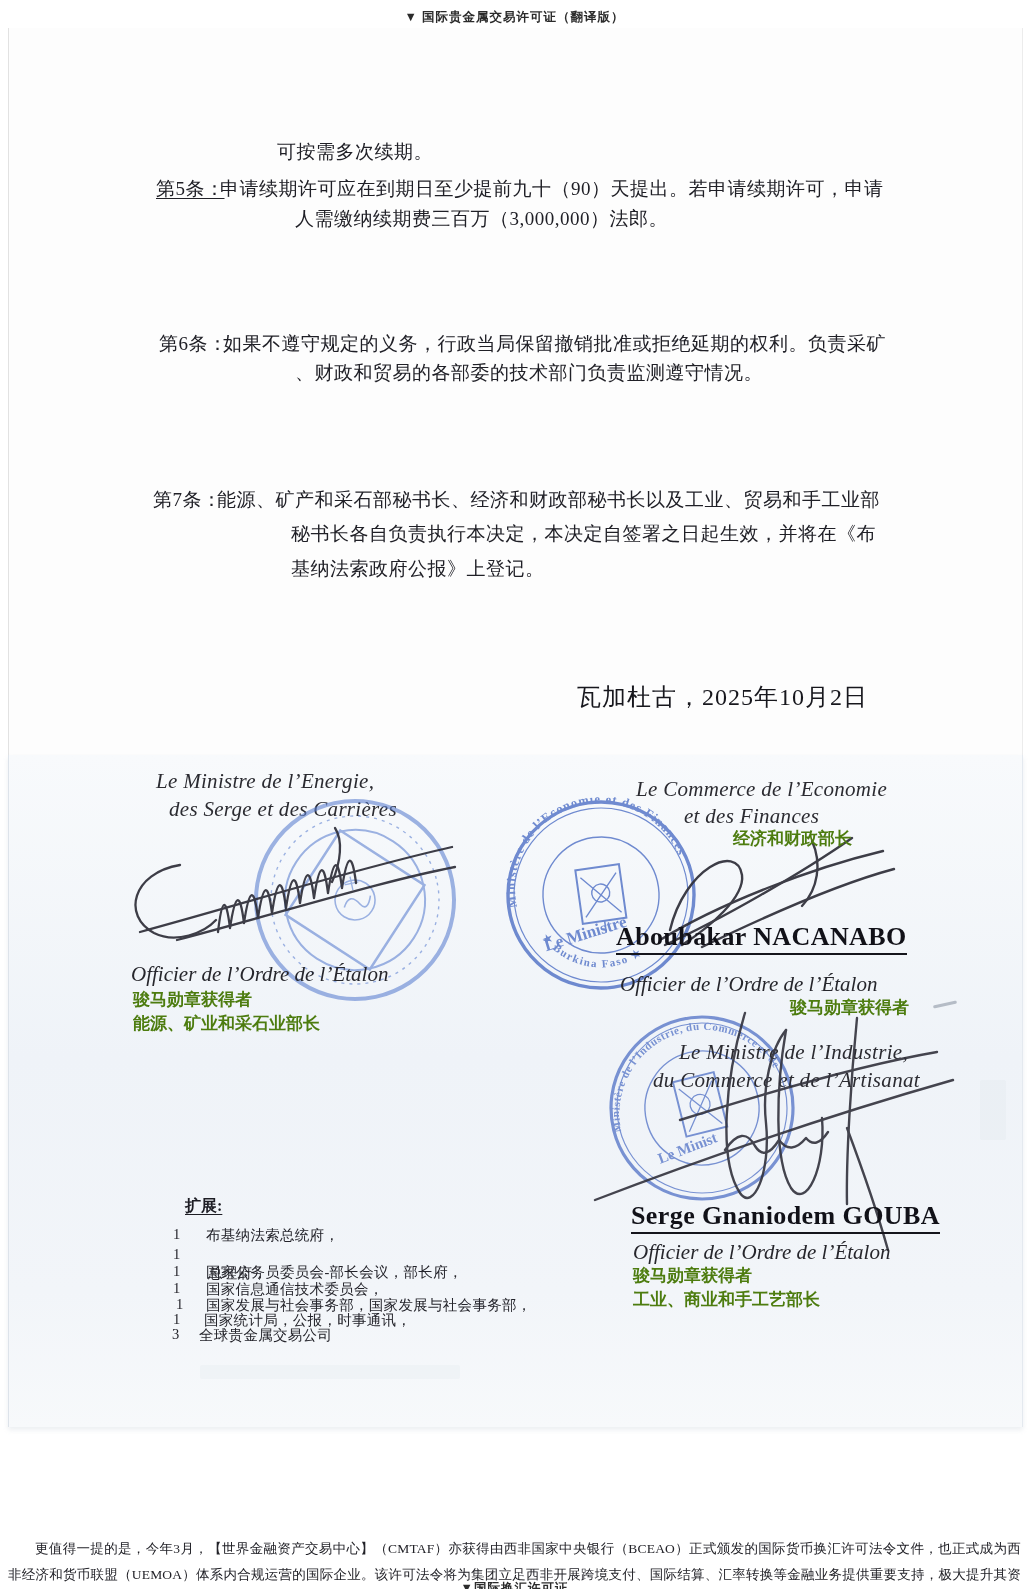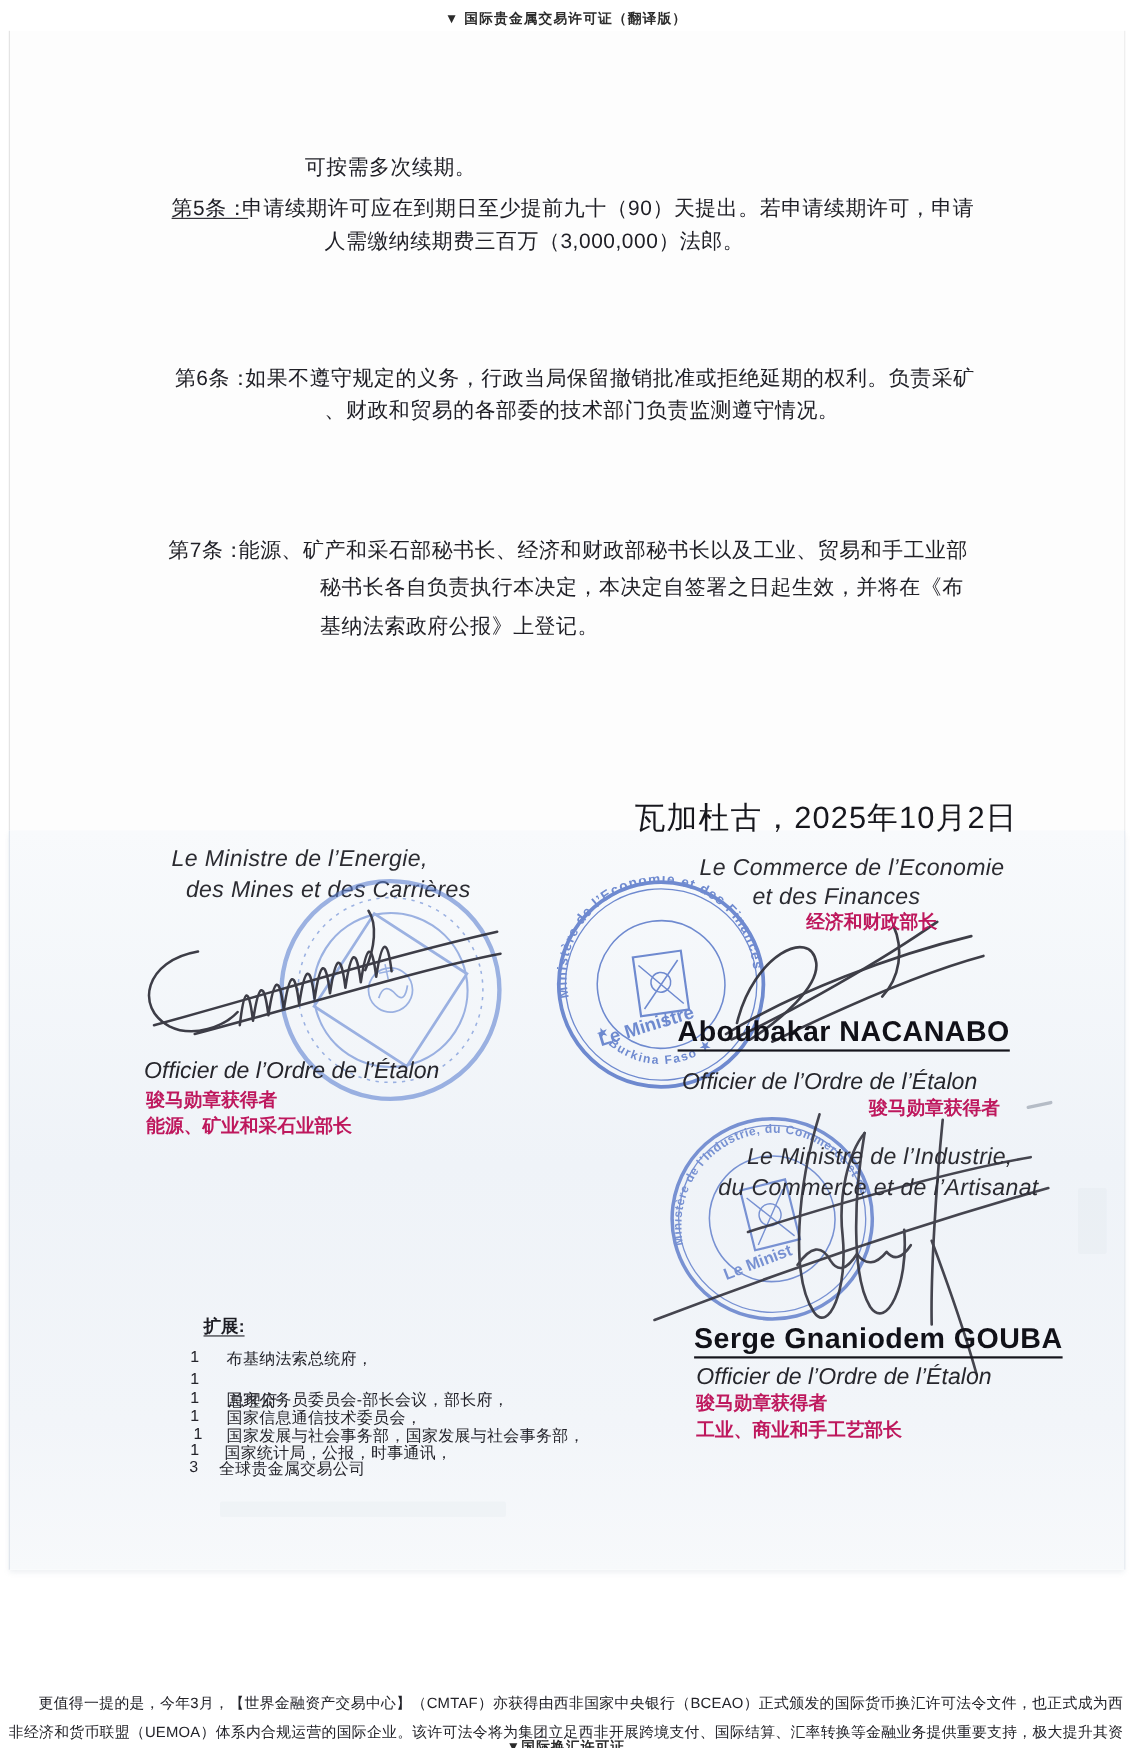--- a/index.html
+++ b/index.html
@@ -1,19 +1,19 @@
 <!DOCTYPE html>
 <html><head>
 <meta charset="utf-8">
 <style>
   html,body{margin:0;padding:0;background:#ffffff;}
   #page{
     position:relative;width:1029px;height:1589px;margin:0 auto;
     background:#ffffff;overflow:hidden;
-    font-family:Liberation Sans, sans-serif;
+    font-family:Liberation Serif, serif;
     color:#1e1e24;
   }
   .abs{position:absolute;white-space:nowrap;}
   
   .sheet1{
     left:8px;top:28px;width:1013px;height:727px;
     background:#fdfdfd;
     border-left:1px solid #e2e2e2;border-right:1px solid #ececec;
   }
   .sheet2{
@@ -25,28 +25,28 @@
   .top-caption{
     left:0;top:9px;width:1029px;text-align:center;
     font-size:12.5px;letter-spacing:1px;color:#2b2b2b;font-weight:bold;
   }
   .bottom-caption{
     left:0;top:1580px;width:1029px;text-align:center;
     font-size:12.5px;letter-spacing:1px;color:#2b2b2b;font-weight:bold;
   }
   .body-text{font-size:19px;color:#202027;letter-spacing:.5px;font-weight:500;}
   .u{text-decoration:underline;text-underline-offset:3px;}
-  .dateline{font-size:28px;color:#17171d;font-weight:500;letter-spacing:1px;margin-top:44px;}
+  .dateline{font-size:24px;color:#17171d;font-weight:500;letter-spacing:1px;}
   .fr-title{font-size:21px;font-style:italic;color:#2b2b31;letter-spacing:.3px;font-weight:500;}
   .sig-name{
     font-size:26px;font-weight:bold;color:#111118;letter-spacing:.4px;
     border-bottom:2.5px solid #15151c;padding-bottom:1px;z-index:4;
   }
   .sig-order{font-size:21px;font-style:italic;color:#26262c;font-weight:500;z-index:4;}
-  .cn-bold{font-size:17px;font-weight:bold;color:#be185d;z-index:4;}
+  .cn-bold{font-size:17px;font-weight:bold;color:#4d7c0f;z-index:4;}
   .dist-head{font-size:16px;font-weight:bold;color:#1d1d24;text-decoration:underline;text-underline-offset:3px;}
   .dist-num{font-size:14.5px;color:#24242b;}
   .dist-item{font-size:14.5px;color:#24242b;font-weight:500;letter-spacing:.3px;}
   .footer-para{
     position:absolute;left:8px;width:1013px;
     font-size:13.5px;line-height:26px;color:#222228;
     text-indent:27px;letter-spacing:.2px;white-space:normal;text-align:justify;
   }
   .stamp{position:absolute;z-index:1;}
   .sig-svg{position:absolute;z-index:3;}
@@ -73,21 +73,21 @@
   <div class="abs body-text" style="left:295px;top:360px">、财政和贸易的各部委的技术部门负责监测遵守情况。</div>
 
   <div class="abs body-text" style="left:153px;top:487px">第7条：</div>
   <div class="abs body-text" style="left:217px;top:487px">能源、矿产和采石部秘书长、经济和财政部秘书长以及工业、贸易和手工业部</div>
   <div class="abs body-text" style="left:291px;top:521px">秘书长各自负责执行本决定，本决定自签署之日起生效，并将在《布</div>
   <div class="abs body-text" style="left:291px;top:556px">基纳法索政府公报》上登记。</div>
 
   <div class="abs dateline" style="left:577px;top:681px">瓦加杜古，2025年10月2日</div>
 
   <div class="abs fr-title" style="left:156px;top:769px">Le Ministre de l’Energie,</div>
-  <div class="abs fr-title" style="left:169px;top:797px">des Mines et des Carrières</div>
+  <div class="abs fr-title" style="left:169px;top:797px">des Serge et des Carrières</div>
 
   <svg class="stamp" style="left:248px;top:793px;transform:rotate(-12deg);opacity:.58" width="214" height="214" viewBox="0 0 214 214">
     <g fill="none" stroke="#5b7fd0">
       <circle cx="107" cy="107" r="99" stroke-width="4"></circle>
       <circle cx="107" cy="107" r="84" stroke-width="1.4" stroke-dasharray="3 5"></circle>
       <circle cx="107" cy="107" r="70" stroke-width="2"></circle>
       <polygon points="107,36 178,107 107,178 36,107" stroke-width="2.5"></polygon>
       <circle cx="107" cy="107" r="20" stroke-width="1.6"></circle>
       <path d="M95,112 q8,-14 16,0 q6,10 12,-6" stroke-width="1.6"></path>
       <path d="M100,90 l14,0 M107,83 l0,14" stroke-width="1.4"></path>

